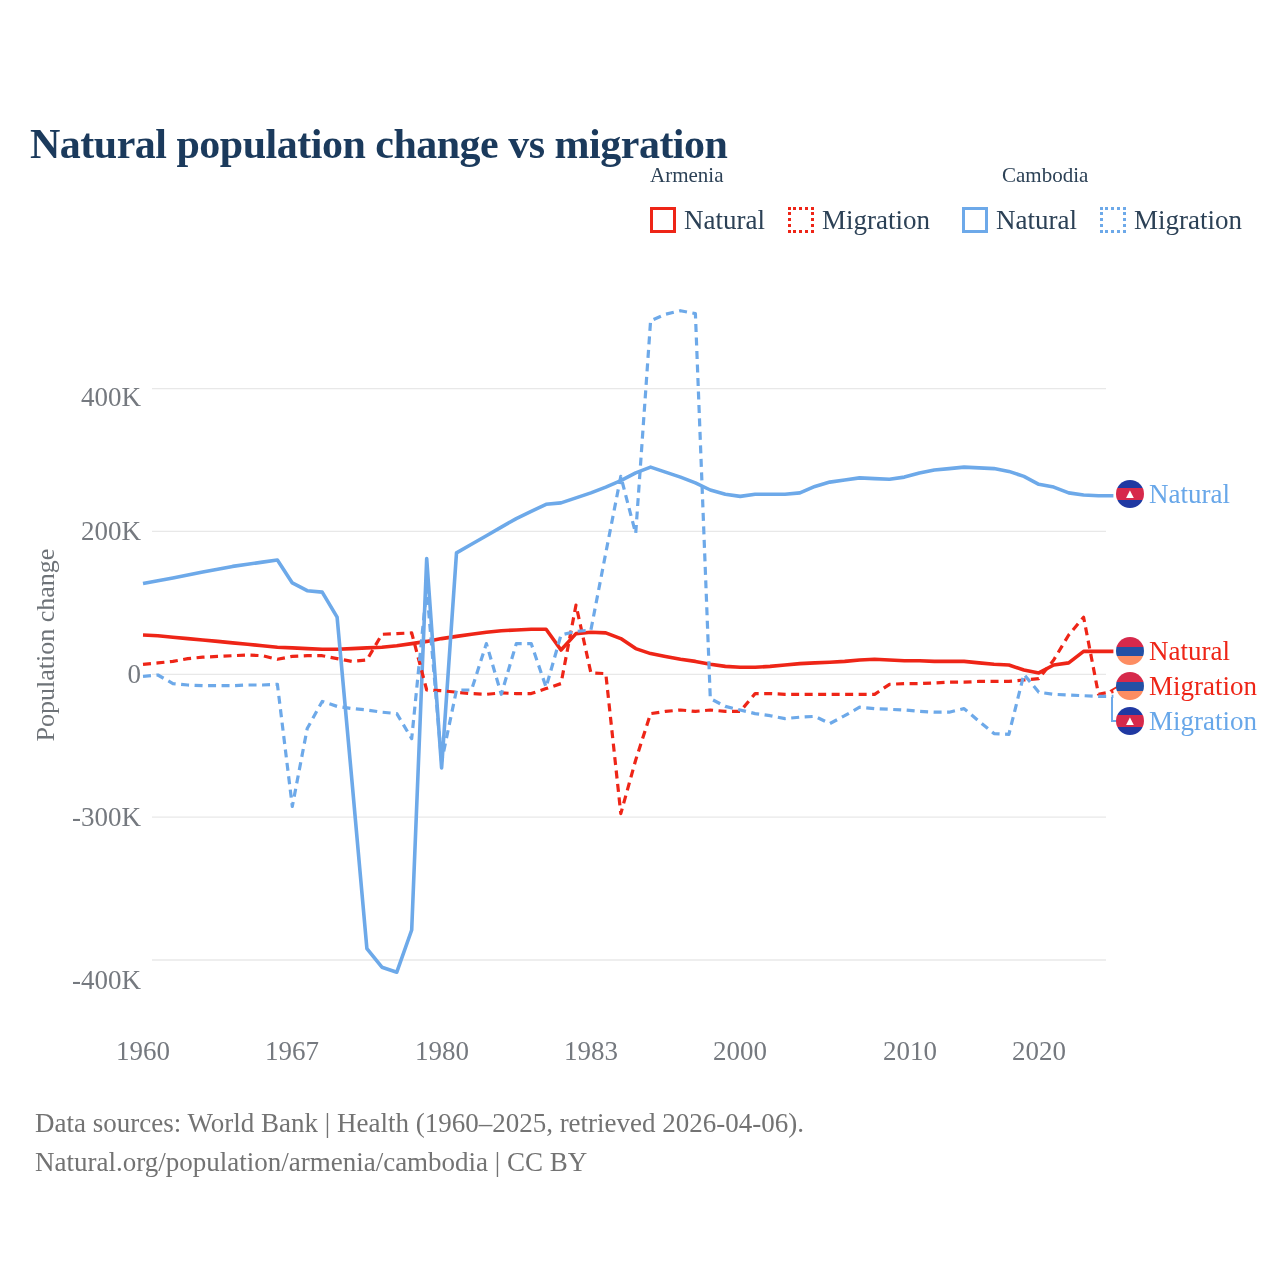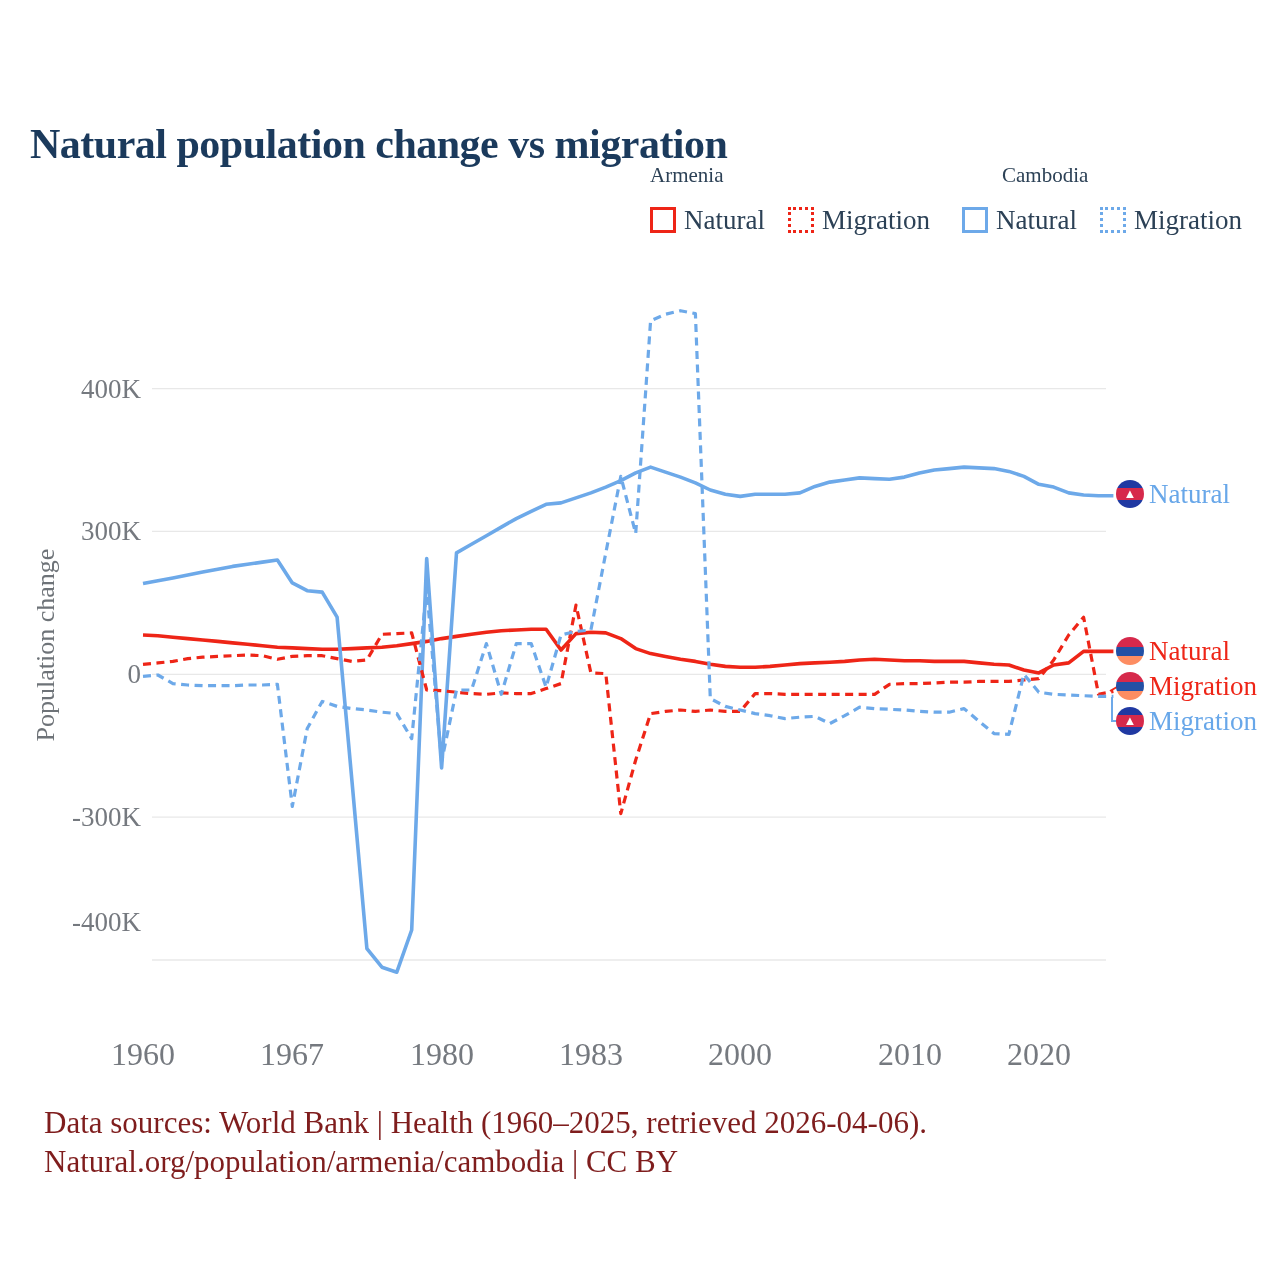--- a/index.html
+++ b/index.html
@@ -9,56 +9,56 @@
   .legend-header{position:absolute;top:163px;font-size:21px;color:#2c4156;}
   .lg-armenia{left:650px;} .lg-cambodia{left:962px;margin-left:40px;}
   .swatch{position:absolute;top:207px;width:20px;height:20px;background:#fff;box-sizing:content-box;}
   .sw1{left:650px;border:3px solid #ee2517;}
   .sw2{left:788px;border:3px dotted #ee2517;}
   .sw3{left:962px;border:3px solid #6da9e9;}
   .sw4{left:1100px;border:3px dotted #6da9e9;}
   .legend-label{position:absolute;top:205px;font-size:27px;color:#2c4156;}
   .ll1{left:684px;} .ll2{left:822px;} .ll3{left:996px;} .ll4{left:1134px;}
   .ytick{position:absolute;left:20px;width:121px;text-align:right;font-size:27px;color:#75797f;line-height:30px;}
-  .xtick{position:absolute;top:1036px;width:140px;text-align:center;font-size:32px;color:#75797f;}
+  .xtick{position:absolute;top:1036px;width:140px;text-align:center;font-size:27px;color:#75797f;}
   .yaxis-title{position:absolute;left:-79px;top:630px;width:250px;text-align:center;font-size:26px;color:#6e7378;
                transform:rotate(-90deg);line-height:30px;}
   svg.chart{position:absolute;left:0;top:0;width:1280px;height:1280px;}
   .flag{position:absolute;width:28px;height:28px;border-radius:50%;display:flex;align-items:center;justify-content:center;}
   .flag-armenia{background:linear-gradient(180deg,#d6294b 0 34%,#2350a5 34% 67%,#fd8d62 67% 100%);}
   .flag-cambodia{background:linear-gradient(180deg,#2039a2 0 30%,#d6294b 30% 72%,#2039a2 72% 100%);}
   .temple{color:#ffffff;font-size:13px;line-height:13px;transform:translateY(-1px);}
   .slabel{position:absolute;left:1149px;font-size:27px;line-height:30px;white-space:nowrap;}
   .slabel.red{color:#ee2517;} .slabel.blue{color:#68a7e9;}
-  .footer-line{position:absolute;left:44px;font-size:31px;color:#7f1d1d;line-height:34px;}
+  .footer-line{position:absolute;left:35px;font-size:27px;color:#737373;line-height:34px;}
 </style>
 </head>
 <body>
 
 <div class="page">
 
   <h1 class="title">Natural population change vs migration</h1>
 
   <div class="legend-header lg-armenia">Armenia</div>
   <div class="legend-header lg-cambodia">Cambodia</div>
   <span class="swatch sw1"></span>
   <span class="legend-label ll1">Natural</span>
   <span class="swatch sw2"></span>
   <span class="legend-label ll2">Migration</span>
   <span class="swatch sw3"></span>
   <span class="legend-label ll3">Natural</span>
   <span class="swatch sw4"></span>
   <span class="legend-label ll4">Migration</span>
 
   <div class="yaxis-title">Population change</div>
-  <div class="ytick" style="top:374px">400K</div>
-  <div class="ytick" style="top:516px">300K</div>
+  <div class="ytick" style="top:382px">400K</div>
+  <div class="ytick" style="top:516px">200K</div>
   <div class="ytick" style="top:659px">0</div>
   <div class="ytick" style="top:802px">-300K</div>
-  <div class="ytick" style="top:907px">-400K</div>
+  <div class="ytick" style="top:965px">-400K</div>
 
   <div class="xtick" style="left:73px">1960</div>
   <div class="xtick" style="left:222px">1967</div>
   <div class="xtick" style="left:372px">1980</div>
   <div class="xtick" style="left:521px">1983</div>
   <div class="xtick" style="left:670px">2000</div>
   <div class="xtick" style="left:840px">2010</div>
   <div class="xtick" style="left:969px">2020</div>
 
   <svg id="chart-svg" class="chart" viewBox="0 0 1280 1280">

